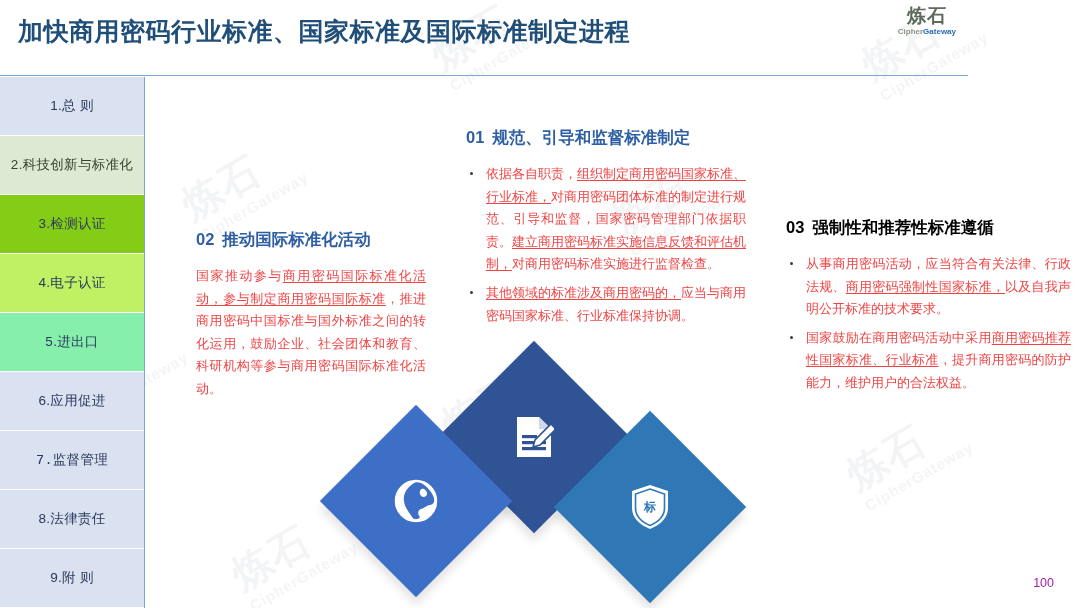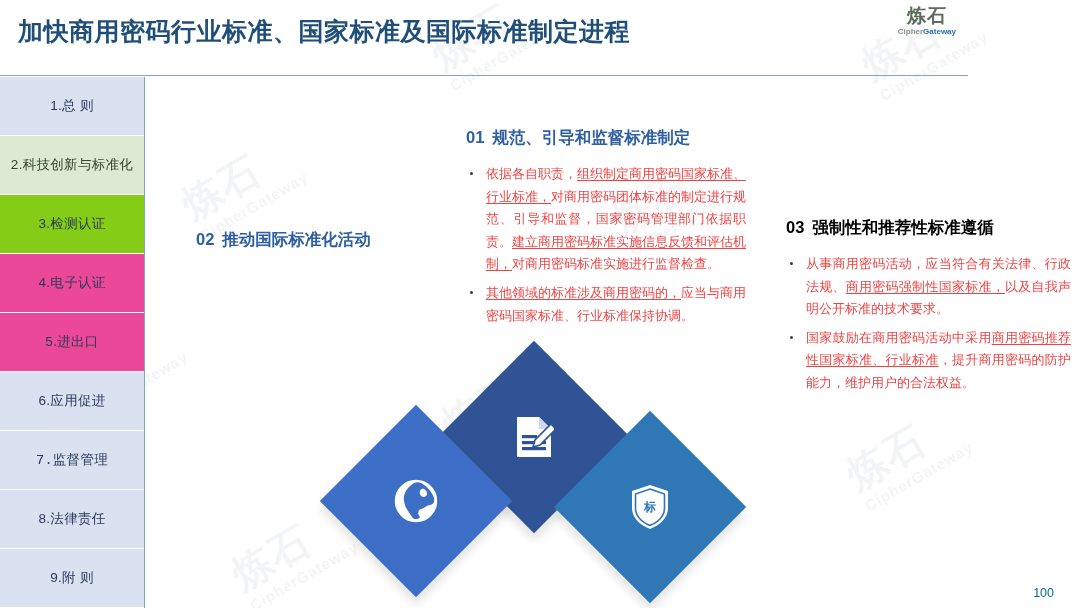--- a/index.html
+++ b/index.html
@@ -181,23 +181,23 @@
     left: 50%; top: 49%;
     transform: translate(-50%,-50%);
     font-size: 12px;
     font-weight: bold;
     color: #2f77b5;
   }
 
   
   #page-num {
     position: absolute;
-    right: 26px; bottom: 8px;
+    right: 26px; bottom: 18px;
     font-size: 12.5px;
-    color: #0369a1;
+    color: #a21caf;
   }
 </style>
 </head>
 <body>
 
 <div id="slide">
 
   <div class="wm wm1">
     <span class="cn">炼石</span>
     <span class="en">CipherGateway</span>
@@ -242,24 +242,24 @@
   <div id="sidebar">
       <div class="side-item" style="background: rgb(218, 225, 240);">
         <span>1.总 则</span>
       </div>
       <div class="side-item active" style="background: rgb(221, 233, 211);">
         <span>2.科技创新与标准化</span>
       </div>
       <div class="side-item" style="background: #84cc16;">
         <span>3.检测认证</span>
       </div>
-      <div class="side-item" style="background: #ec4899;">
+      <div class="side-item" style="background: #bef264;">
         <span>4.电子认证</span>
       </div>
-      <div class="side-item" style="background: #ec4899;">
+      <div class="side-item" style="background: #86efac;">
         <span>5.进出口</span>
       </div>
       <div class="side-item" style="background: rgb(218, 225, 240);">
         <span>6.应用促进</span>
       </div>
       <div class="side-item" style="background: rgb(218, 225, 240); font-family: Liberation Mono, monospace;">
         <span>7.监督管理</span>
       </div>
       <div class="side-item" style="background: rgb(218, 225, 240);">
         <span>8.法律责任</span>
@@ -278,20 +278,21 @@
       <ul class="bullets" id="b01-list">
           <li class="bullet-text"><span>依据各自职责，</span><span class="u">组织制定商用密码国家标准、行业标准，</span><span>对商用密码团体标准的制定进行规范、引导和监督，国家密码管理部门依据职责。</span><span class="u">建立商用密码标准实施信息反馈和评估机制，</span><span>对商用密码标准实施进行监督检查。</span></li>
           <li class="bullet-text"><span class="u">其他领域的标准涉及商用密码的，</span><span>应当与商用密码国家标准、行业标准保持协调。</span></li>
         </ul>
     </div>
 
     <div class="block" id="block02">
       <div class="block-head" style="color: rgb(46, 95, 163);">
         <span class="num">02</span><span>推动国际标准化活动</span>
       </div>
+      <div class="para" id="b02-para"><span>国家推动参与</span><span class="u">商用密码国际标准化活动，参与制定商用密码国际标准</span><span>，推进商用密码中国标准与国外标准之间的转化运用，鼓励企业、社会团体和教育、科研机构等参与商用密码国际标准化活动。</span></div>
     </div>
 
     <div class="block" id="block03">
       <div class="block-head" style="color: #000000;">
         <span class="num">03</span><span>强制性和推荐性标准遵循</span>
       </div>
       <ul class="bullets" id="b03-list">
           <li class="bullet-text"><span>从事商用密码活动，应当符合有关法律、行政法规、</span><span class="u">商用密码强制性国家标准，</span><span>以及自我声明公开标准的技术要求。</span></li>
           <li class="bullet-text"><span>国家鼓励在商用密码活动中采用</span><span class="u">商用密码推荐性国家标准、行业标准</span><span>，提升商用密码的防护能力，维护用户的合法权益。</span></li>
         </ul>

